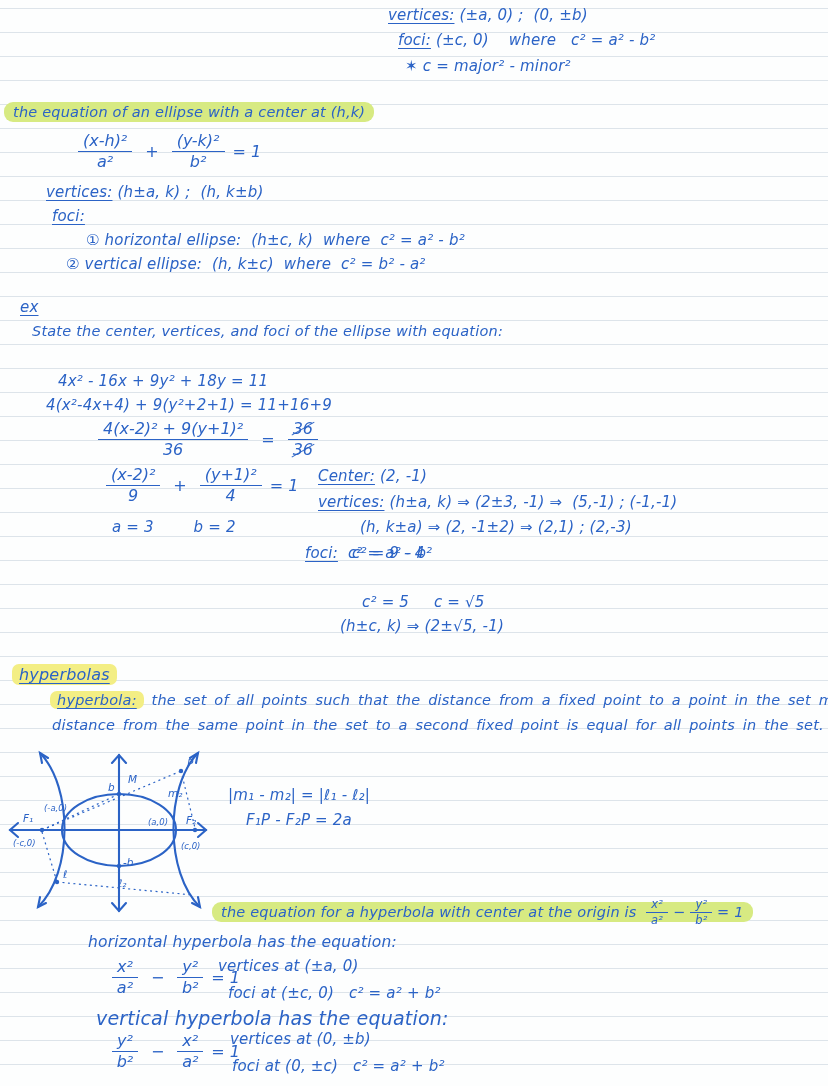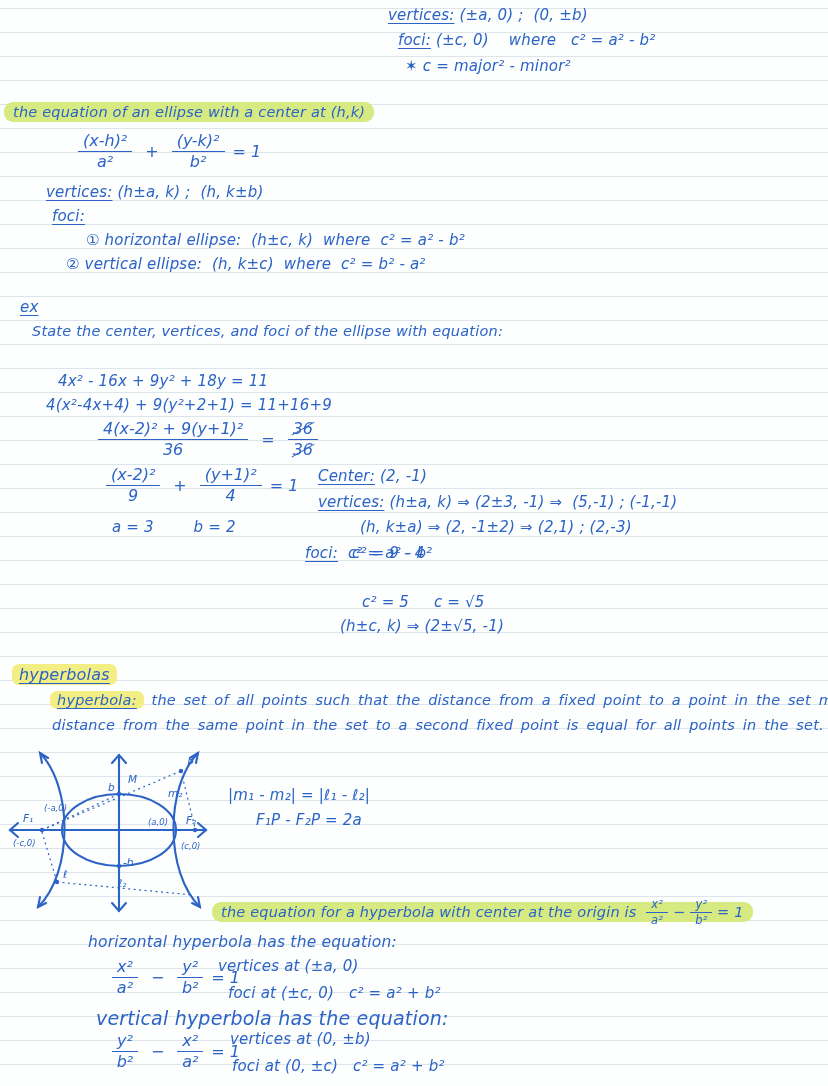--- a/index.html
+++ b/index.html
@@ -123,21 +123,21 @@
       <text x="146" y="80" font-size="8.5">(a,0)</text>
       <text x="184" y="79">F₂</text>
       <text x="179" y="104" font-size="8.5">(c,0)</text>
       <text x="121" y="121">-b</text>
       <text x="116" y="142">ℓ₂</text>
       <text x="61" y="133">ℓ</text>
     </g>
   </svg>
 
   <div class="t" style="left:228px; top:786px;">|m₁ - m₂| = |ℓ₁ - ℓ₂|</div>
-  <div class="t" style="left:246px; top:811px;margin-left:10px;">F₁P - F₂P = 2a</div>
+  <div class="t" style="left:246px; top:811px;">F₁P - F₂P = 2a</div>
 
   <div class="t" style="left:212px; top:898px; font-size:14.5px;"><span class="hl-g"><span>the equation for a hyperbola with center at the origin is</span>  <span class="frac" style="font-size:11.5px;"><span class="num">x²</span><span class="den">a²</span></span><span class="op">−</span><span class="frac" style="font-size:11.5px;"><span class="num">y²</span><span class="den">b²</span></span> <span>= 1</span></span></div>
 
   <div class="t" style="left:88px; top:933px; font-size:15.5px;">horizontal hyperbola has the equation:</div>
   <div class="row" style="left:112px; top:958px;">
     <span class="frac"><span class="num">x²</span><span class="den">a²</span></span>
     <span class="op">−</span>
     <span class="frac"><span class="num">y²</span><span class="den">b²</span></span>
     <span>= 1</span>
   </div>

